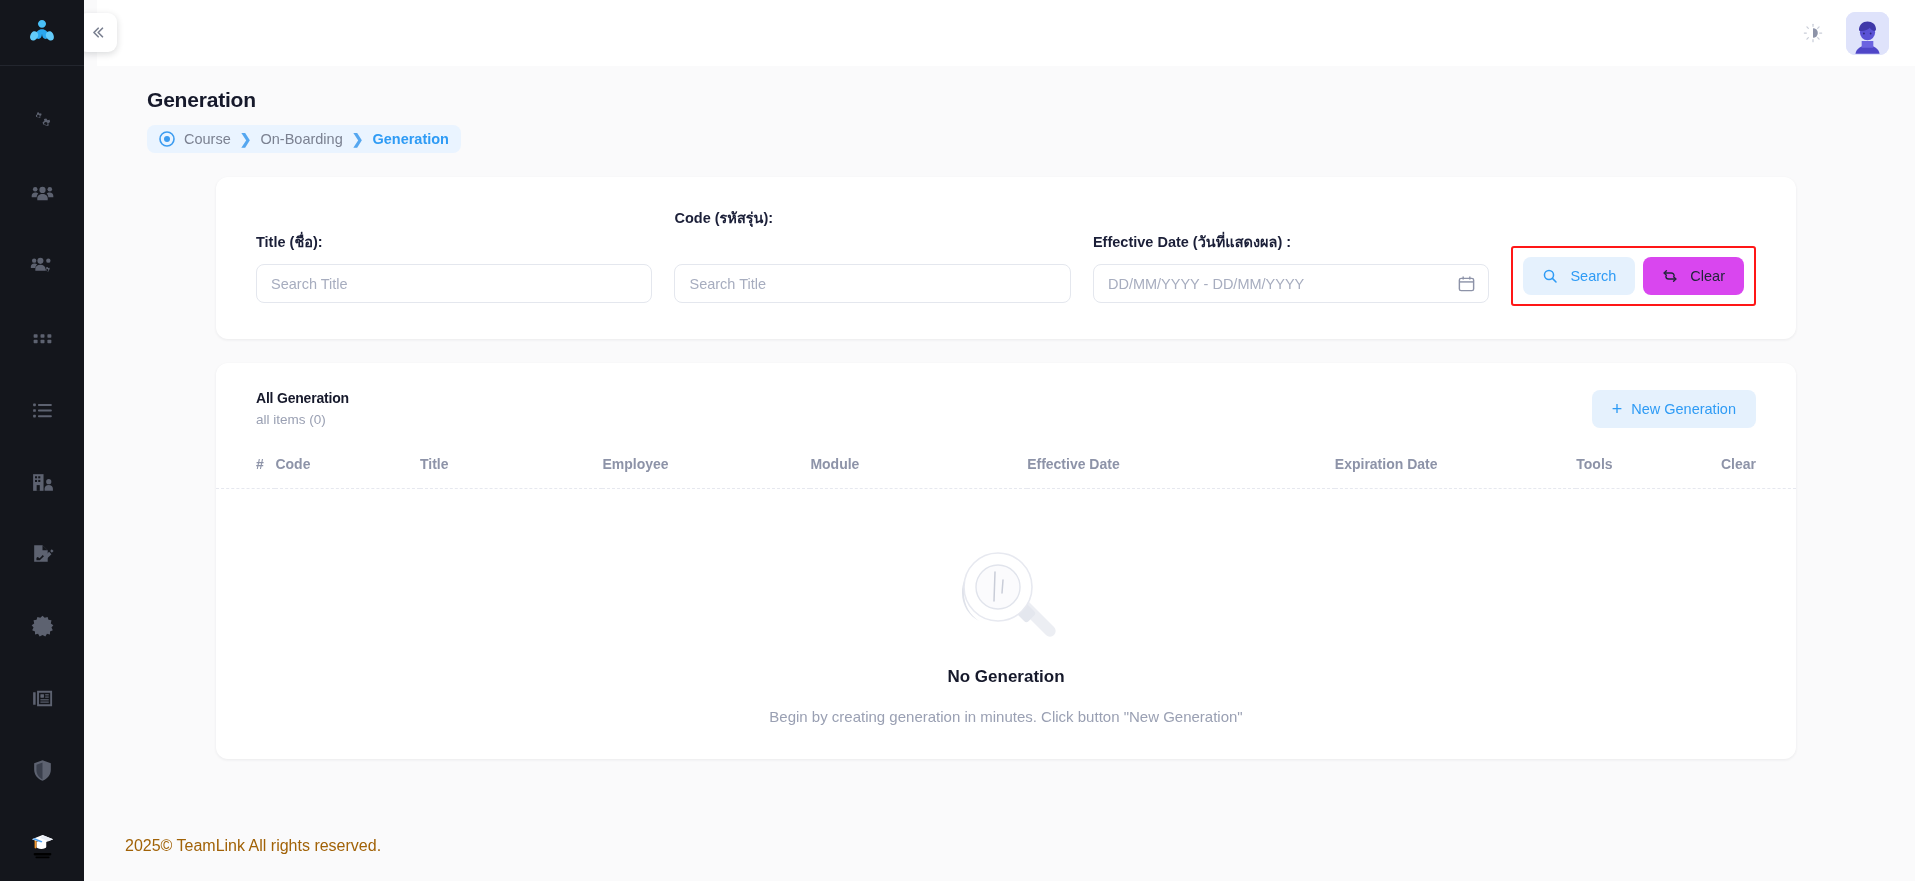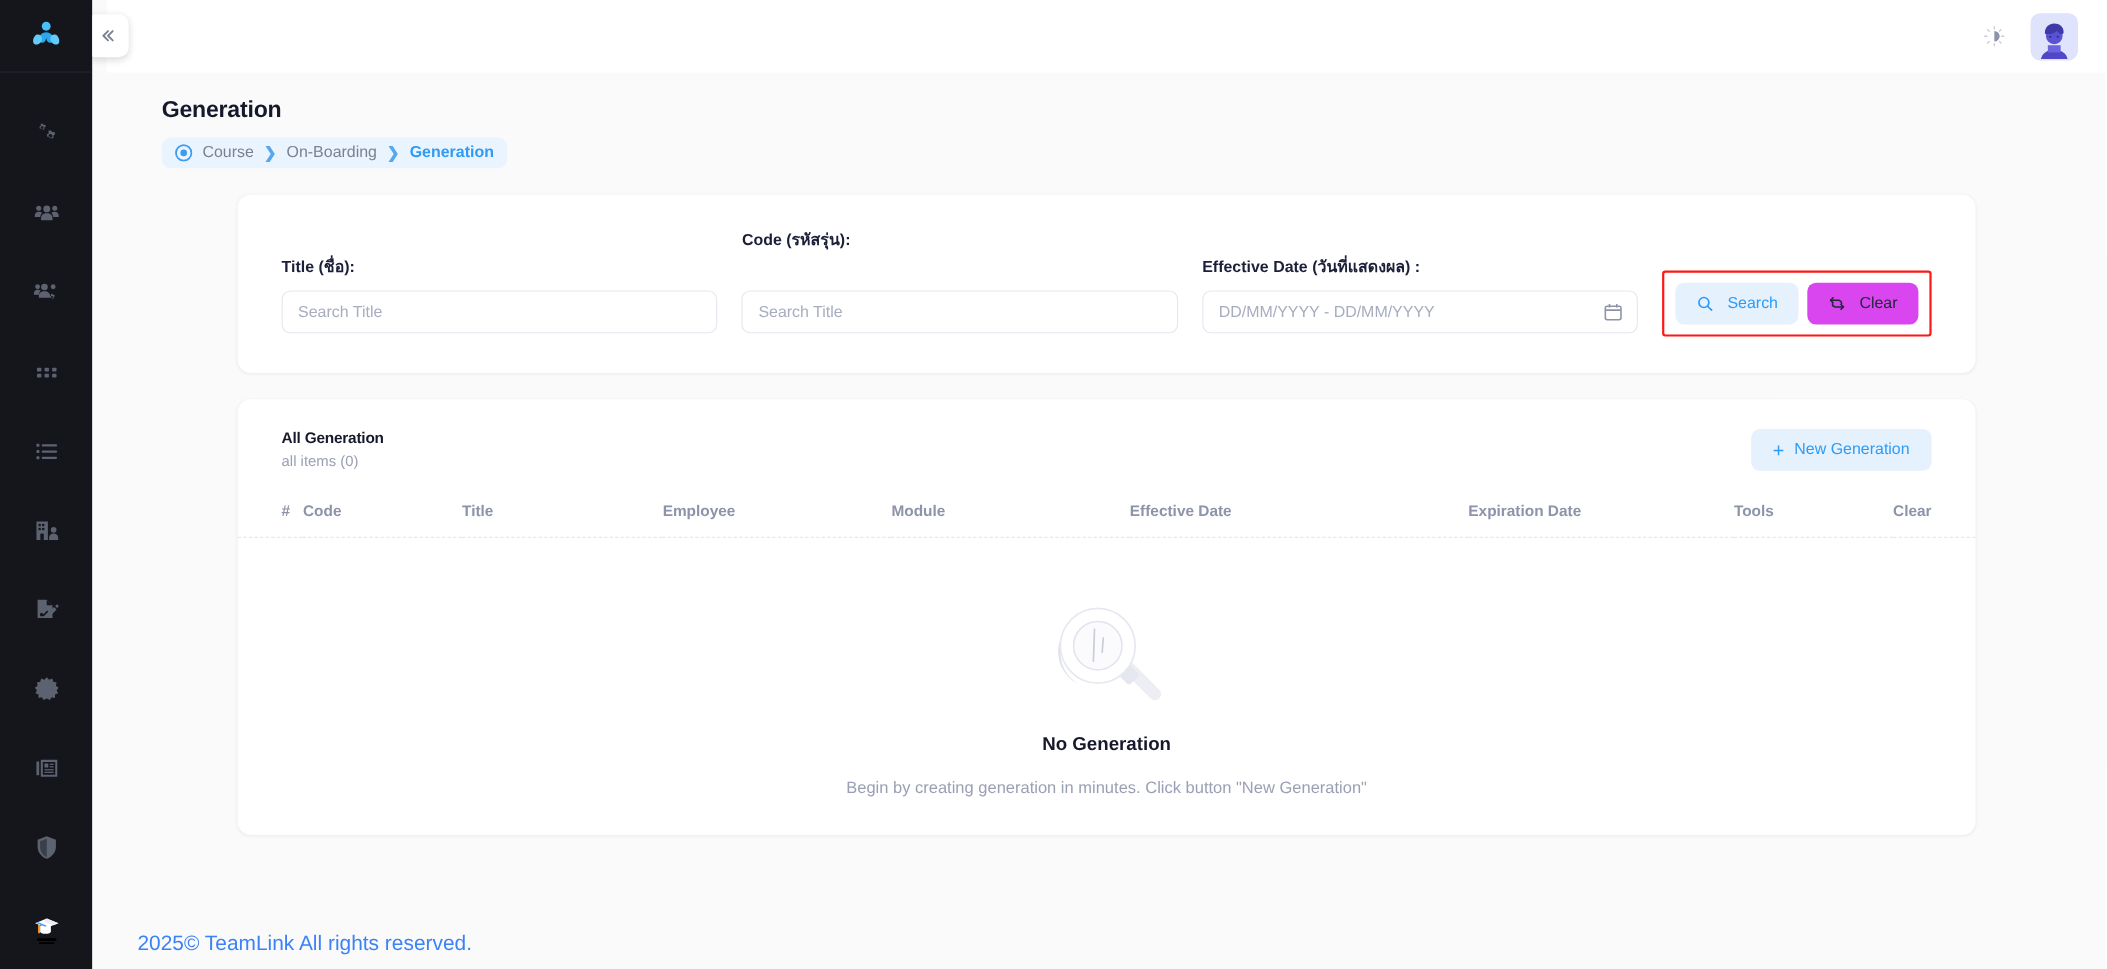--- a/index.html
+++ b/index.html
@@ -199,23 +199,23 @@
   .empty-art svg { width: 128px; height: 128px; display: block; }
   .empty-title {
     font-size: 17px; font-weight: bold; color: #16192b;
     margin-top: 8px;
   }
   .empty-sub { font-size: 15px; color: #9aa0b3; margin-top: 21px; }
 
   
   .footer {
     height: 44px; flex: 0 0 44px;
-    display: flex; align-items: center;
+    display: flex; 
     padding-left: 28px;
-    font-size: 19px; color: #3b82f6;
+    font-size: 16px; color: #a16207;
     background: #fafafb;
   }
 </style>
 </head>
 <body>
 
 <div id="app">
 
   <div class="sidebar">
     <div class="logo-area">

